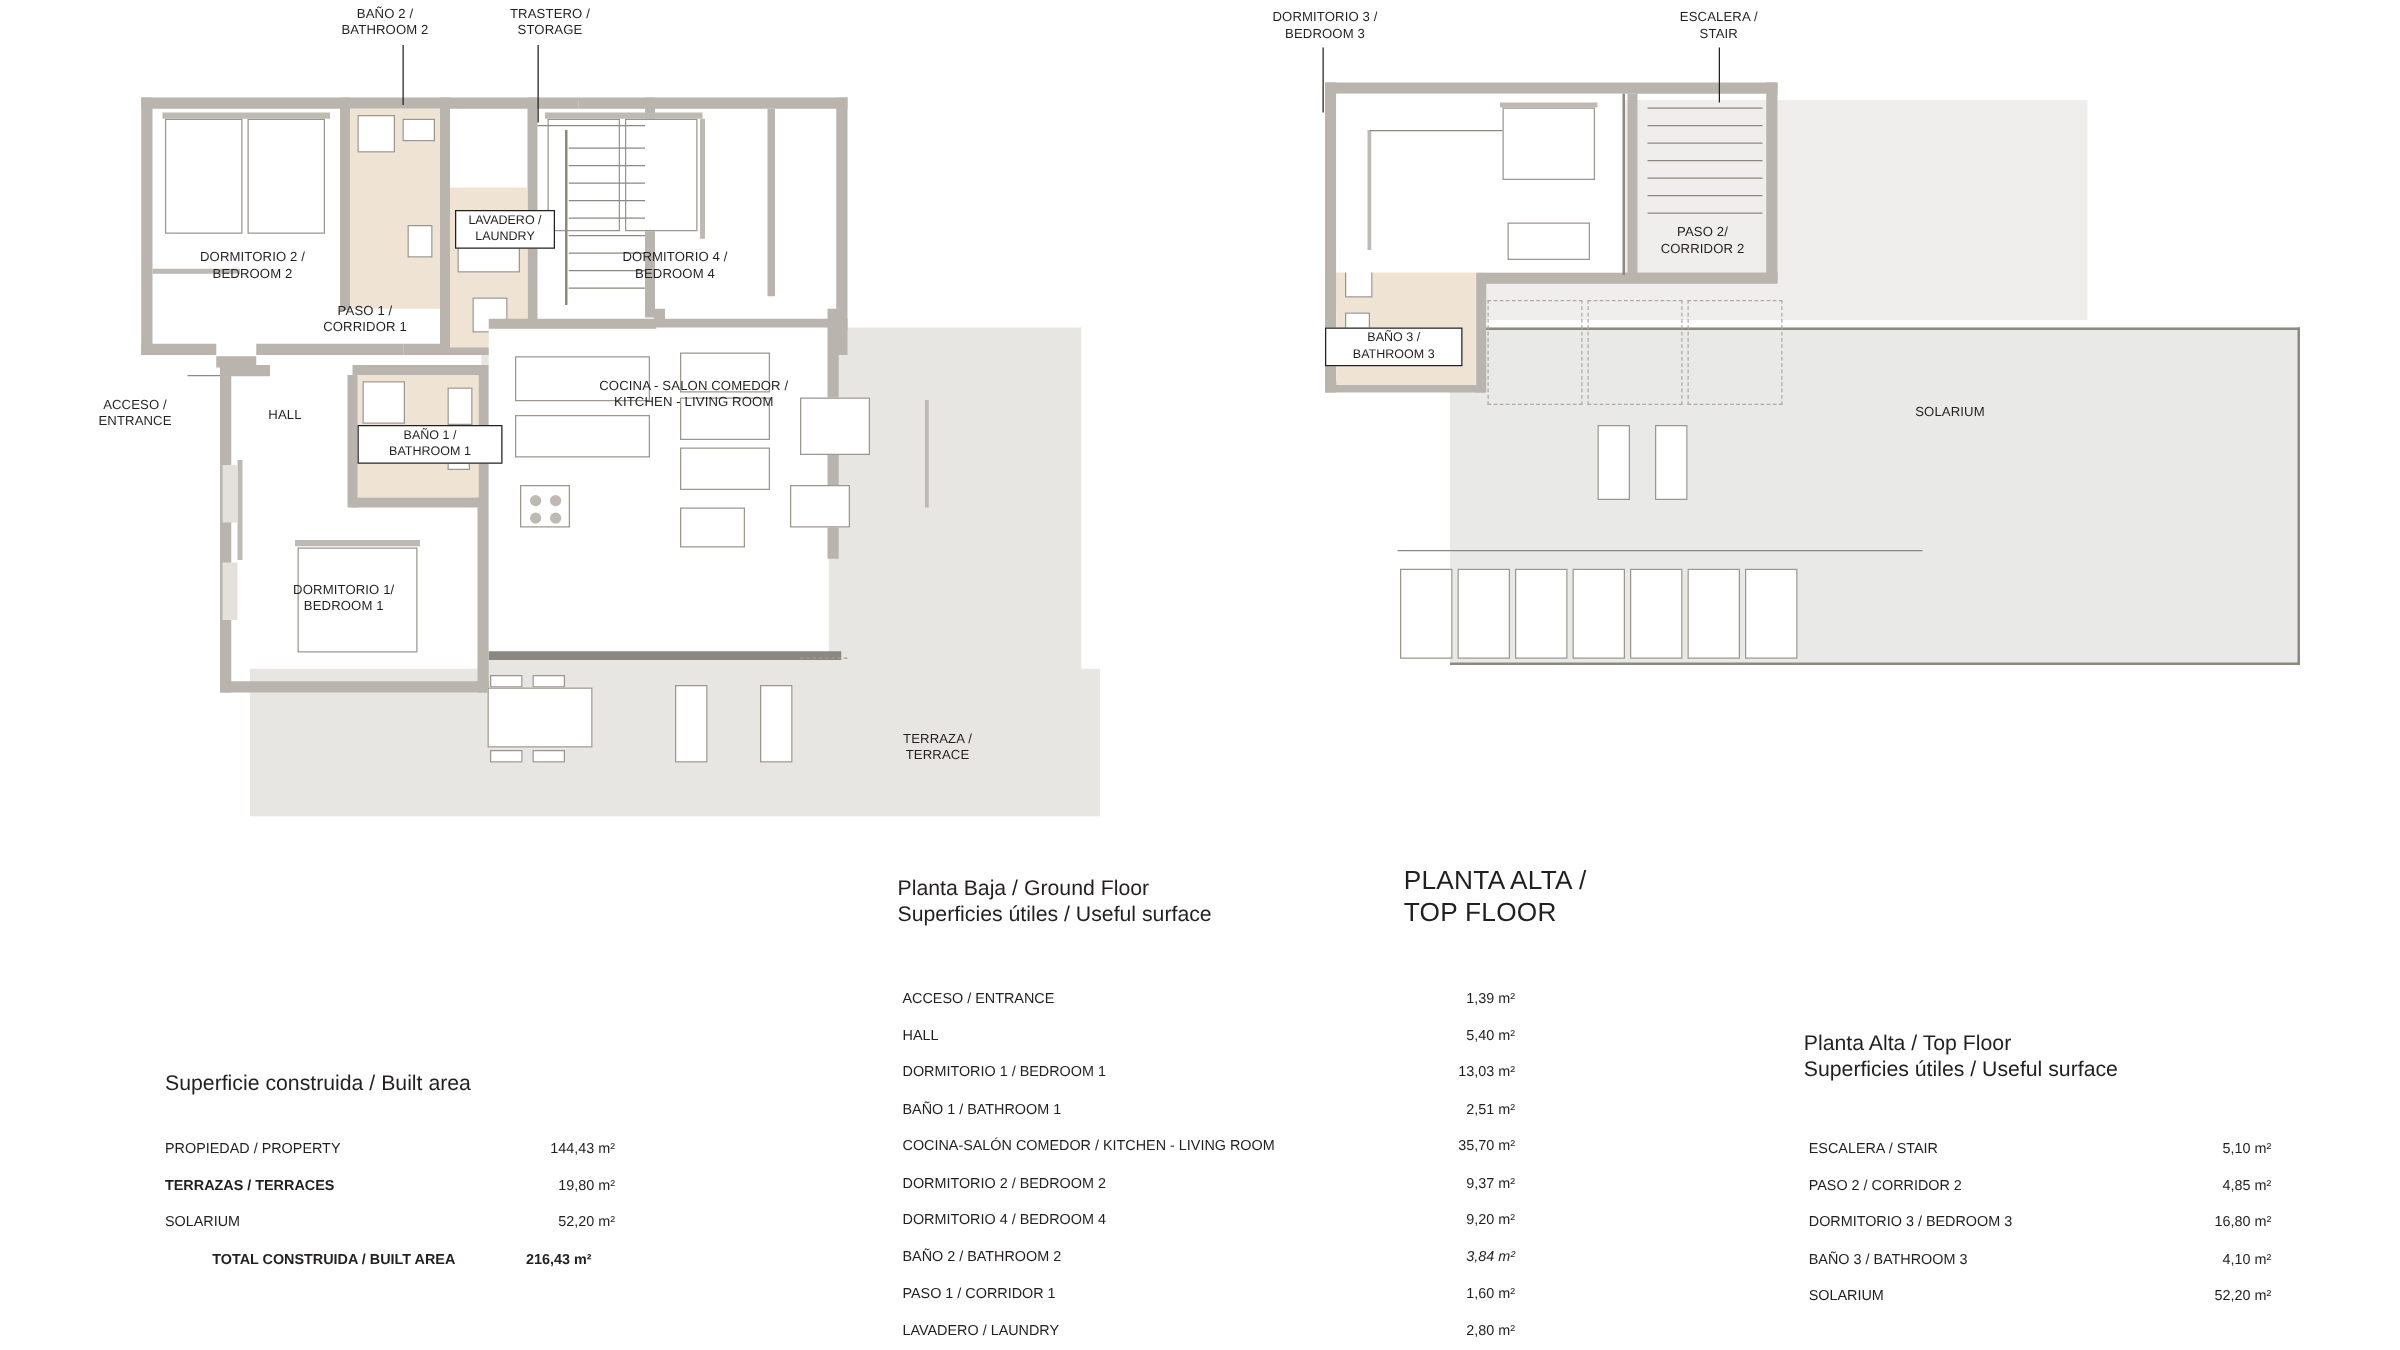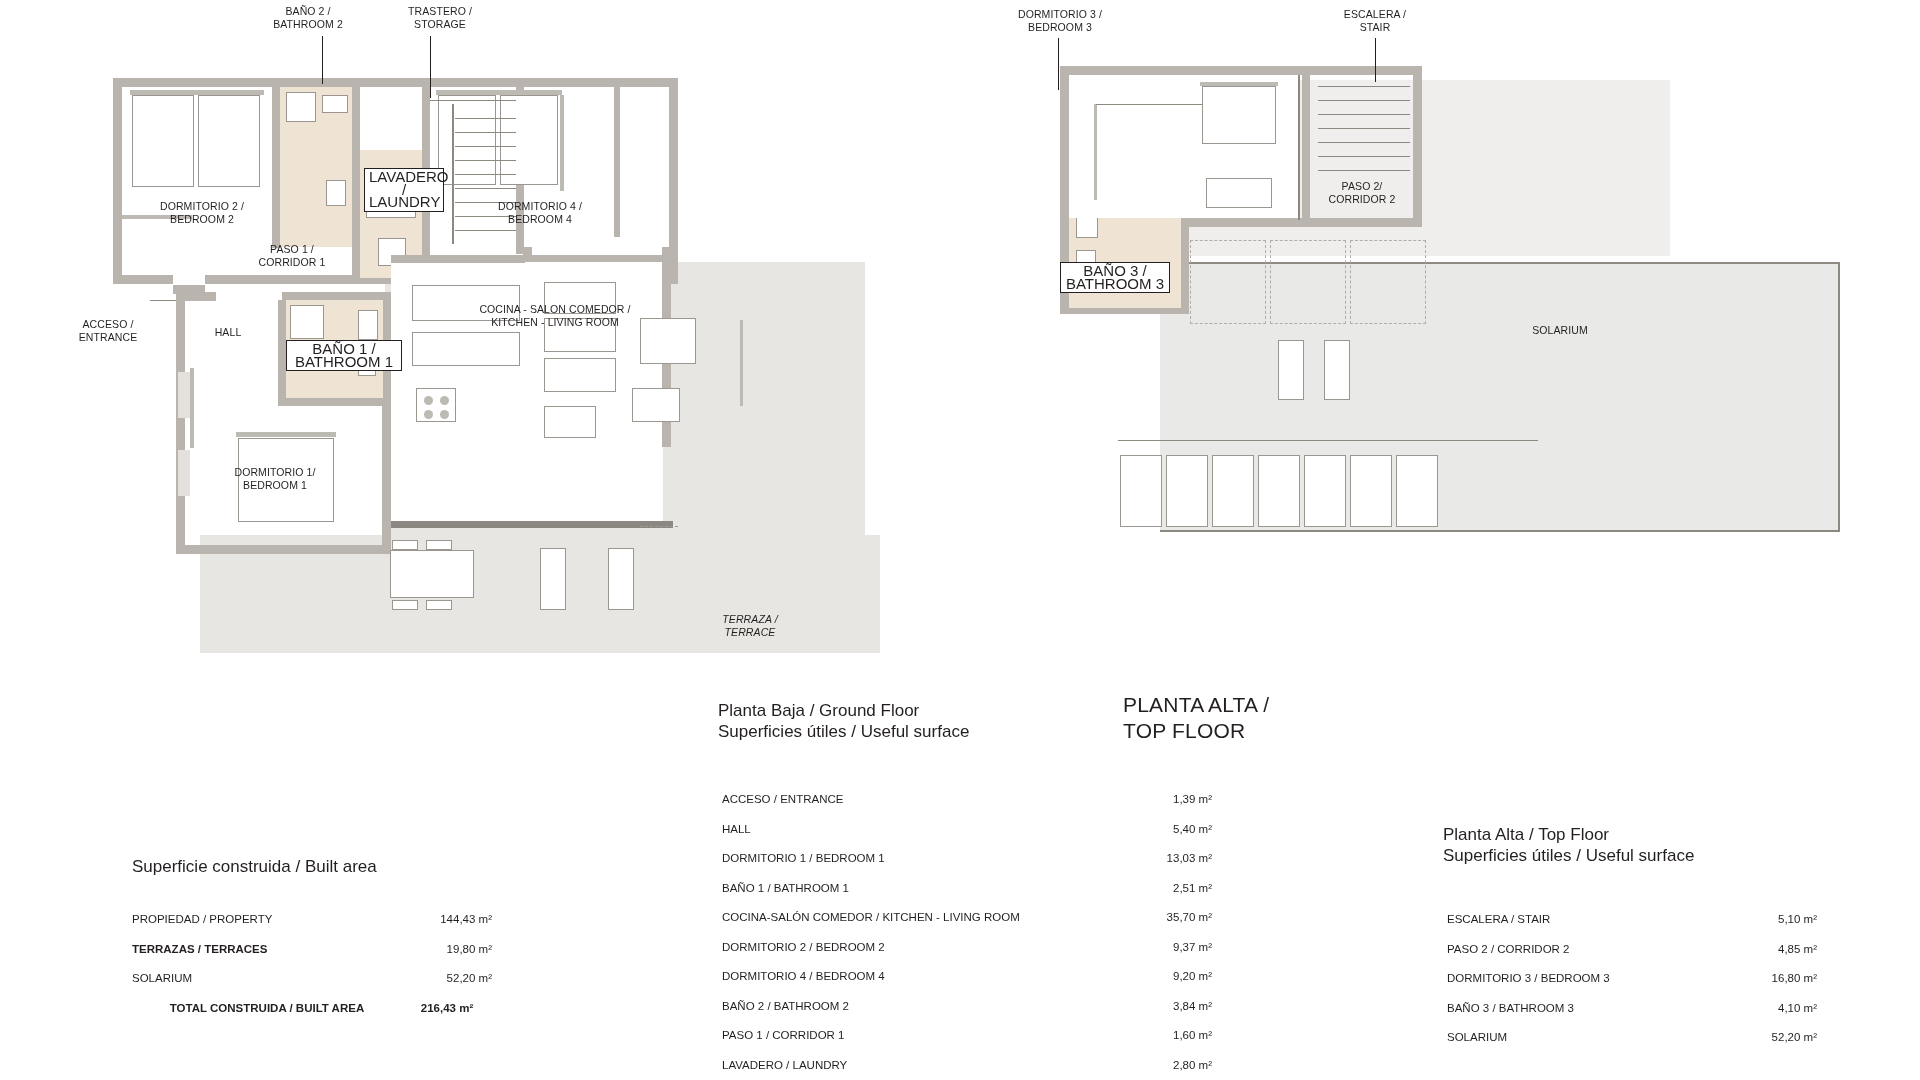--- a/index.html
+++ b/index.html
@@ -82,21 +82,21 @@
     position: absolute;
     font-size: 10.5px;
     line-height: 12.5px;
     color: #231f20;
     text-align: center;
     letter-spacing: 0.1px;
     white-space: pre-line;
   }
   .lbl-box {
     position: absolute;
-    font-size: 15px;
+    font-size: 10px;
     line-height: 12.5px;
     color: #231f20;
     text-align: center;
     border: 1px solid #231f20;
     background: #ffffff;
     padding: 2px 4px;
     white-space: pre-line;
     box-sizing: border-box;
   }
   .leader {
@@ -284,21 +284,21 @@
 
     <div class="lbl-box" style="left:286px; top:340px; width:116px;">BAÑO 1 /
 BATHROOM 1</div>
 
     <div class="lbl" style="left:210px; top:466px; width:130px;">DORMITORIO 1/
 BEDROOM 1</div>
 
     <div class="lbl" style="left:450px; top:303px; width:210px;">COCINA - SALON COMEDOR /
 KITCHEN - LIVING ROOM</div>
 
-    <div class="lbl" style="left:700px; top:613px; width:100px;font-style:italic;">TERRAZA /
+    <div class="lbl" style="left:700px; top:585px; width:100px;">TERRAZA /
 TERRACE</div>
   </div>
 
   <div class="plan" style="left:1030px; top:0px; width:890px; height:680px;">
 
     <div class="solarium-fill" style="left:120px; top:80px; width:520px; height:176px; background:#efeeec;"></div>
     <div class="solarium-fill" style="left:130px; top:262px; width:680px; height:270px;"></div>
     <div class="thin" style="left:130px; top:262px; width:680px; height:2px;"></div>
     <div class="thin" style="left:130px; top:530px; width:680px; height:2px;"></div>
     <div class="thin" style="left:808px; top:262px; width:2px; height:270px;"></div>
@@ -416,21 +416,21 @@
     <div class="tbl-row">
       <span class="k" style="width:380px;">DORMITORIO 2 / BEDROOM 2</span>
       <span class="v" style="width:110px;">9,37 m²</span>
     </div>
     <div class="tbl-row">
       <span class="k" style="width:380px;">DORMITORIO 4 / BEDROOM 4</span>
       <span class="v" style="width:110px;">9,20 m²</span>
     </div>
     <div class="tbl-row">
       <span class="k" style="width:380px;">BAÑO 2 / BATHROOM 2</span>
-      <span class="v" style="width:110px;">3,84 m²</span>
+      <span class="v" style="width:110px;font-style:italic;">3,84 m²</span>
     </div>
     <div class="tbl-row">
       <span class="k" style="width:380px;">PASO 1 / CORRIDOR 1</span>
       <span class="v" style="width:110px;">1,60 m²</span>
     </div>
     <div class="tbl-row">
       <span class="k" style="width:380px;">LAVADERO / LAUNDRY</span>
       <span class="v" style="width:110px;">2,80 m²</span>
     </div>
   </div>

